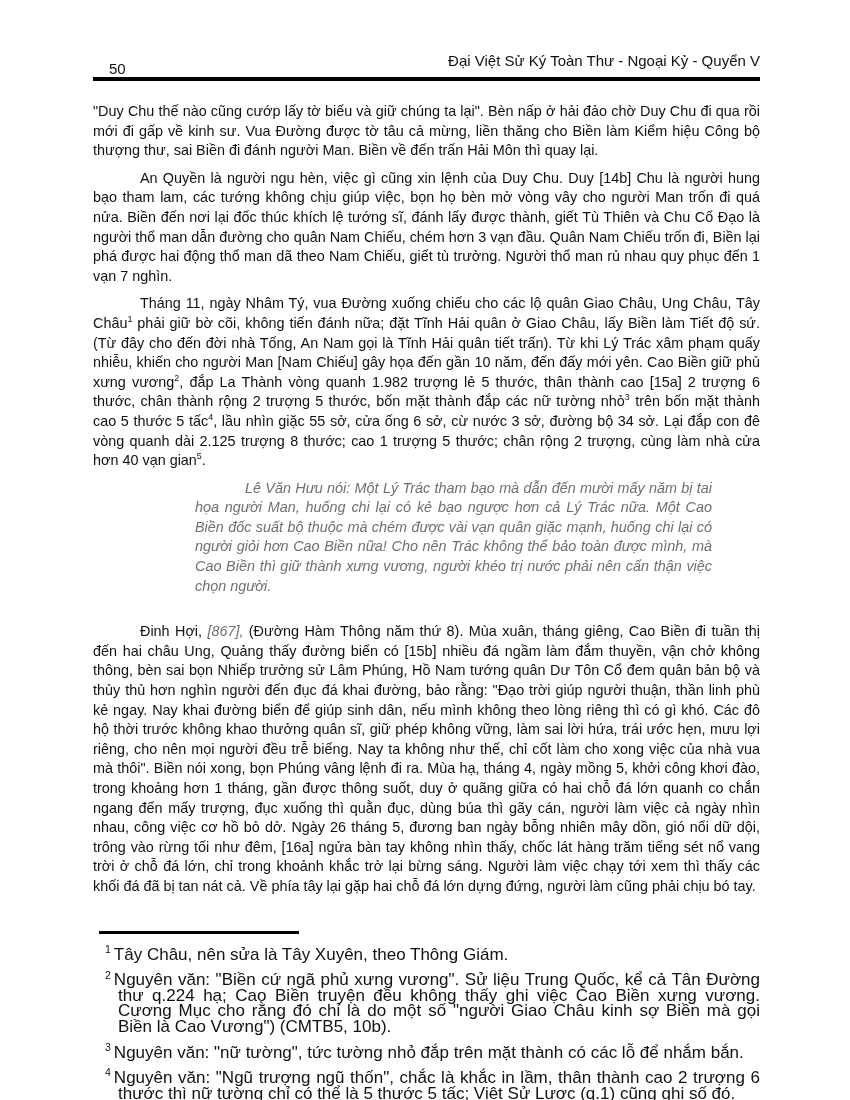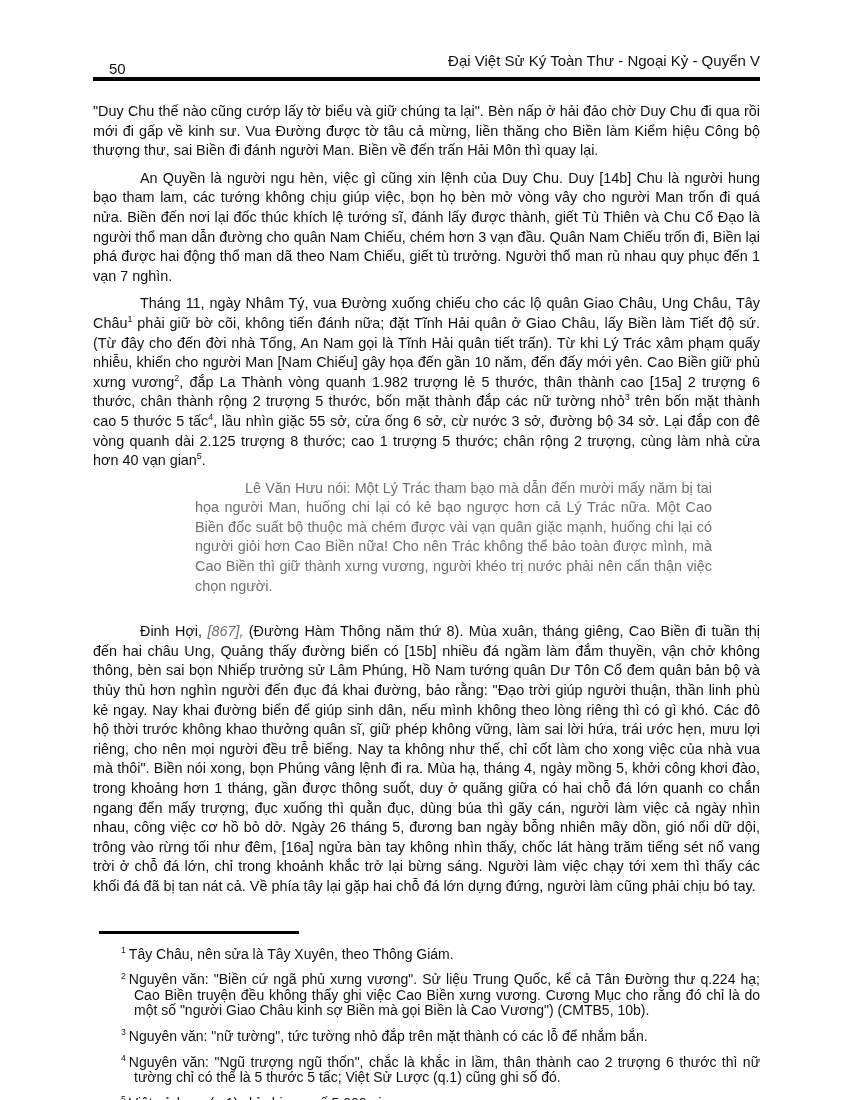--- a/index.html
+++ b/index.html
@@ -28,34 +28,35 @@
   
   .body-text { margin-top: 21px; font-size: 14.4px; line-height: 19.6px; }
   .para { text-align: justify; text-indent: 47px; margin-bottom: 8px; }
   .para.no-indent { text-indent: 0; }
   .quote {
     text-align: justify;
     margin: 8px 48px 0 102px;
     text-indent: 50px;
     color: var(--muted, #6f6f6f);
     margin-bottom: 26px;
+    font-style: italic;
   }
   .b { font-weight: normal; }
   .g { color: var(--muted, #6f6f6f); font-style: italic; }
   sup { font-size: 0.62em; vertical-align: super; line-height: 0; }
 
   
   .footnotes { margin-top: 34px; }
   .fn-rule { border: 0; border-top: 3px solid #000; width: 200px; margin: 0 0 13px 6px; }
   .fn {
-    font-size: 14px; line-height: 15.6px;
+    font-size: 17px; line-height: 15.6px;
     text-align: justify;
     padding-left: 19px; text-indent: -13px;
     margin-bottom: 10px;
-    margin-left: 22px;
+    margin-left: 6px;
   }
   .fn sup { margin-right: 3px; }
 </style>
 </head>
 <body>
 
 <div class="page">
 
   <div class="header">
     <span class="page-num">50</span>

